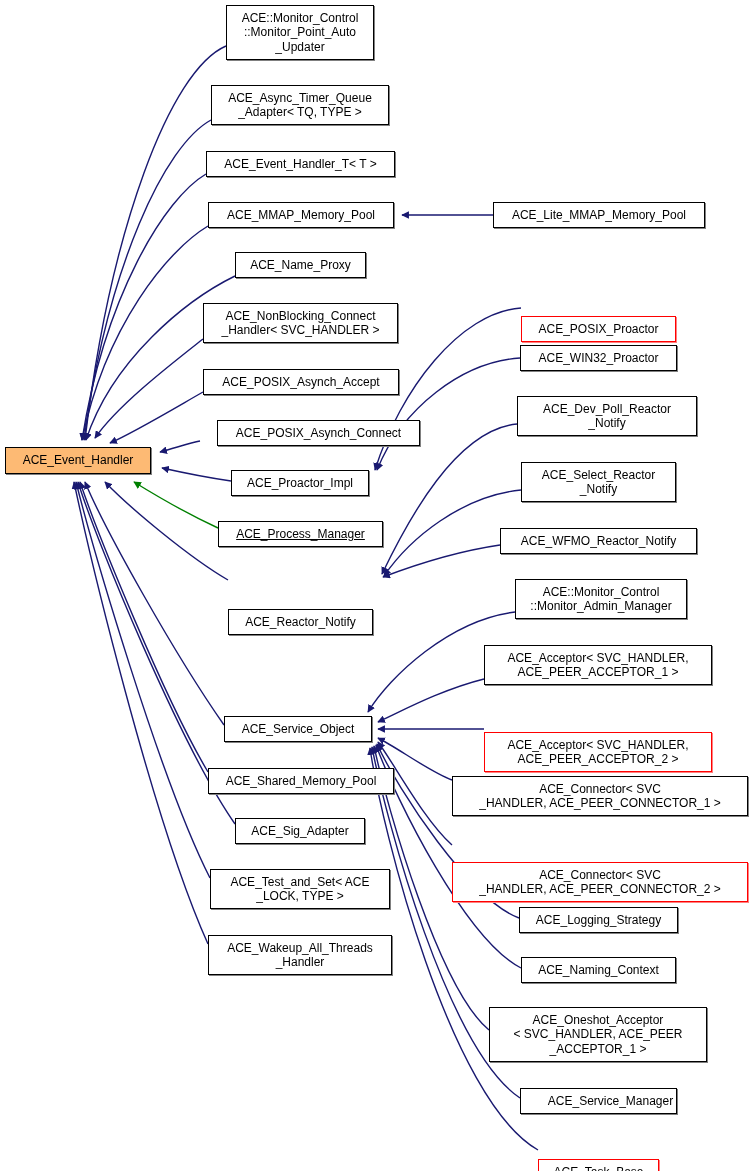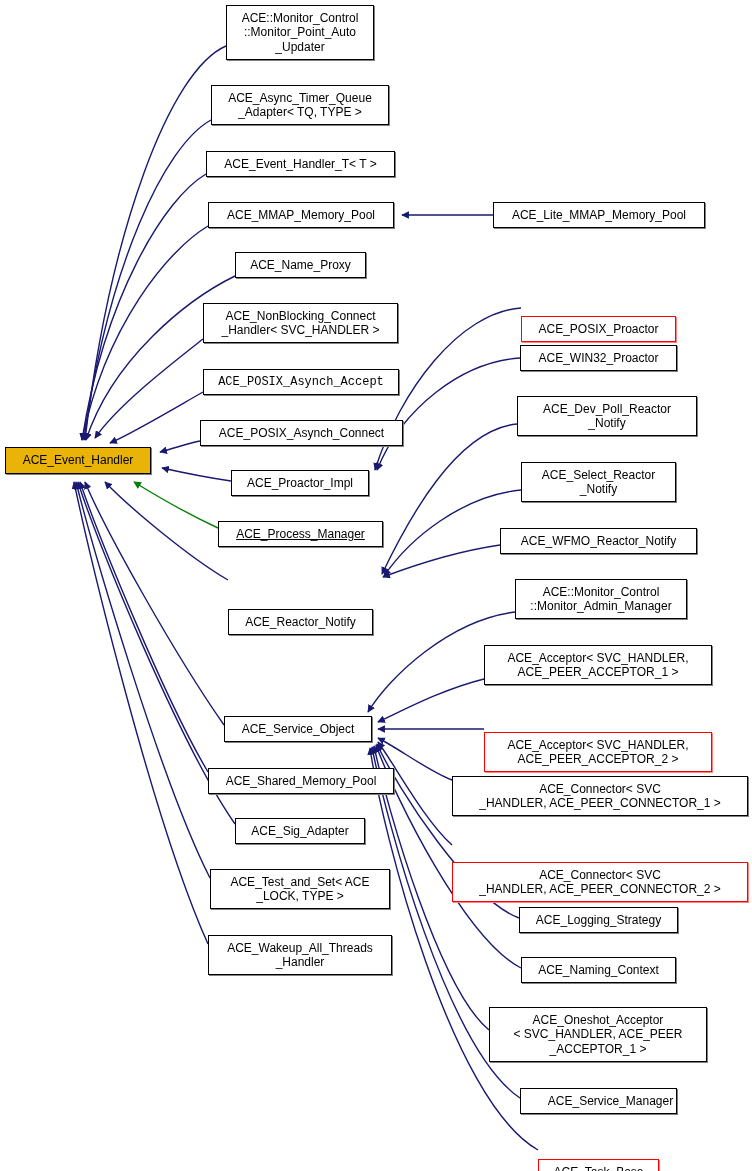--- a/index.html
+++ b/index.html
@@ -33,21 +33,21 @@
     background: #ffffff;
     border: 1px solid #000000;
     color: #000000;
     font-size: 12px;
     line-height: 14.5px;
     white-space: pre;
     letter-spacing: 0px;
     box-shadow: 1px 1px 0 0 #808080;
   }
   .node.root {
-    background: #eab308;
+    background: #fdba74;
     border: 1px solid #000000;
     text-align: center;
   }
   .node.red {
     border: 1px solid #ff0000;
     box-shadow: 1px 1px 0 0 #ff8080;
     margin-top: 21px;
   }
   .node-label {
     display: block;
@@ -108,22 +108,22 @@
 ::Monitor_Point_Auto
 _Updater</span></div>
       <div class="node" style="left: 211px; top: 85px; width: 178px; height: 40px;"><span class="node-label">ACE_Async_Timer_Queue
 _Adapter&lt; TQ, TYPE &gt;</span></div>
       <div class="node" style="left: 206px; top: 151px; width: 189px; height: 26px;"><span class="node-label">ACE_Event_Handler_T&lt; T &gt;</span></div>
       <div class="node" style="left: 208px; top: 202px; width: 186px; height: 26px; justify-content: center;"><span class="node-label">ACE_MMAP_Memory_Pool</span></div>
       <div class="node" style="left: 493px; top: 202px; width: 212px; height: 26px;"><span class="node-label">ACE_Lite_MMAP_Memory_Pool</span></div>
       <div class="node" style="left: 235px; top: 252px; width: 131px; height: 26px;"><span class="node-label">ACE_Name_Proxy</span></div>
       <div class="node" style="left: 203px; top: 303px; width: 195px; height: 40px;"><span class="node-label">ACE_NonBlocking_Connect
 _Handler&lt; SVC_HANDLER &gt;</span></div>
-      <div class="node" style="left: 203px; top: 369px; width: 196px; height: 26px; font-family: Liberation Mono, monospace;"><span class="node-label">ACE_POSIX_Asynch_Accept</span></div>
-      <div class="node" style="left: 200px; top: 420px; width: 203px; height: 26px;"><span class="node-label">ACE_POSIX_Asynch_Connect</span></div>
+      <div class="node" style="left: 203px; top: 369px; width: 196px; height: 26px;"><span class="node-label">ACE_POSIX_Asynch_Accept</span></div>
+      <div class="node" style="left: 217px; top: 420px; width: 203px; height: 26px;"><span class="node-label">ACE_POSIX_Asynch_Connect</span></div>
       <div class="node" style="left: 231px; top: 470px; width: 138px; height: 26px;"><span class="node-label">ACE_Proactor_Impl</span></div>
       <div class="node red" style="left: 521px; top: 295px; width: 155px; height: 26px;"><span class="node-label">ACE_POSIX_Proactor</span></div>
       <div class="node" style="left: 520px; top: 345px; width: 157px; height: 26px;"><span class="node-label">ACE_WIN32_Proactor</span></div>
       <div class="node" style="left: 517px; top: 396px; width: 180px; height: 40px;"><span class="node-label">ACE_Dev_Poll_Reactor
 _Notify</span></div>
       <div class="node" style="left: 521px; top: 462px; width: 155px; height: 40px;"><span class="node-label">ACE_Select_Reactor
 _Notify</span></div>
       <div class="node" style="left: 500px; top: 528px; width: 197px; height: 26px;"><span class="node-label">ACE_WFMO_Reactor_Notify</span></div>
       <div class="node" style="left: 218px; top: 521px; width: 165px; height: 26px; text-decoration: underline;"><span class="node-label">ACE_Process_Manager</span></div>
       <div class="node" style="left: 228px; top: 572px; width: 145px; height: 26px; margin-top: 37px;"><span class="node-label">ACE_Reactor_Notify</span></div>

